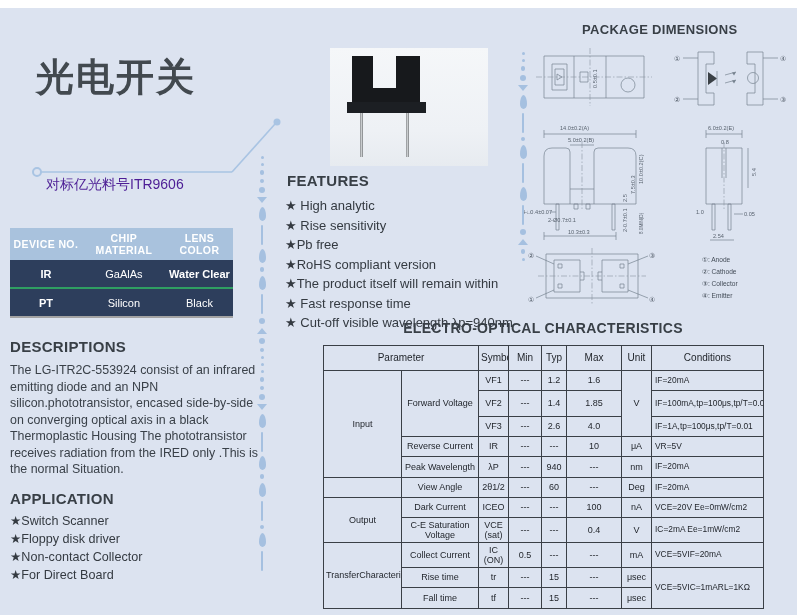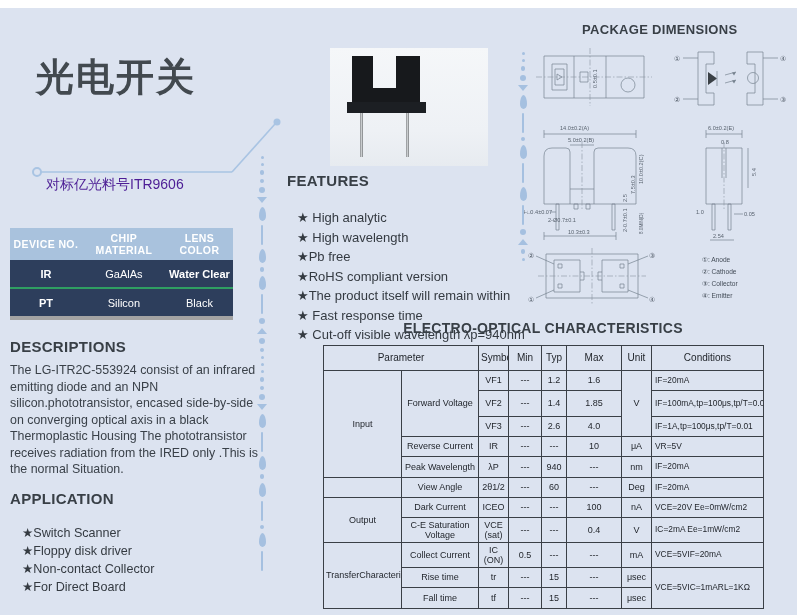--- a/index.html
+++ b/index.html
@@ -13,27 +13,27 @@
   .part-no{position:absolute;left:36px;top:112px;font-size:27px;font-weight:600;
            color:#4a525a;letter-spacing:.5px;}
   .alias{position:absolute;left:46px;top:168px;font-size:14px;color:#4c1d95;}
   .deco-line-svg{position:absolute;left:28px;top:102px;}
 
   .dev-table{position:absolute;left:10px;top:220px;width:223px;border-collapse:collapse;
              font-size:11px;color:#fff;text-align:center;}
   .dev-table th{background:#a9c2dd;height:30px;font-size:10.5px;font-weight:700;letter-spacing:.4px;}
   .dev-table td{background:#2d3e5c;height:25px;}
   .dev-table tr.r1 td{border-bottom:2px solid #2f9e62;}
-  .dev-table tr.r2 td{border-bottom:4px solid #a3a3a3;margin-left:48px;}
+  .dev-table tr.r2 td{border-bottom:2px solid #a3a3a3;margin-left:48px;}
   .dev-table .b{font-weight:700;}
 
   .sec-head{position:absolute;font-size:15px;font-weight:800;color:#383f46;letter-spacing:.3px;}
   .desc-text{position:absolute;left:10px;top:354px;width:250px;font-size:12.4px;
              line-height:1.33;color:#3a4149;}
-  .star-list{position:absolute;margin:12px;padding:0;list-style:none;color:#343a41;}
+  .star-list{position:absolute;margin:0;padding:0;list-style:none;color:#343a41;}
   .star-list li{white-space:nowrap;}
   #app-list{left:10px;top:504px;font-size:12.6px;line-height:1.43;}
   #feat-list{left:285px;top:188px;font-size:13px;line-height:1.5;}
 
   
   .photo{position:absolute;left:330px;top:40px;width:158px;height:118px;
          background:linear-gradient(180deg,#f5f7f9 0%,#eef1f5 70%,#e7ebf0 100%);}
   .photo div{position:absolute;}
   .blk{background:#17191c;}
   .leg{width:3px;height:44px;background:linear-gradient(90deg,#8a8d90,#cfd2d4 55%,#707376);}
@@ -122,21 +122,21 @@
     <div class="blk" style="left:66px;top:8px;width:24px;height:48px"></div>
     <div class="blk" style="left:41px;top:40px;width:27px;height:16px"></div>
     <div class="blk" style="left:17px;top:54px;width:79px;height:11px;background:#1c1f23"></div>
     <div class="leg" style="left:30px;top:65px"></div>
     <div class="leg" style="left:76px;top:65px"></div>
   </div>
 
   <div class="sec-head" style="left:287px;top:164px">FEATURES</div>
   <ul class="star-list" id="feat-list">
     <li>★ High analytic</li>
-    <li>★ High wavelength</li>
+    <li>★ Rise sensitivity</li>
     <li>★Pb free</li>
     <li>★RoHS compliant version</li>
     <li>★The product itself will remain within</li>
     <li>★ Fast response time</li>
     <li>★ Cut-off visible wavelength λp=940nm</li>
   </ul>
 
   <div class="sec-head" id="eo-head">ELECTRO-OPTICAL CHARACTERISTICS</div>
 
   <table class="eo">

